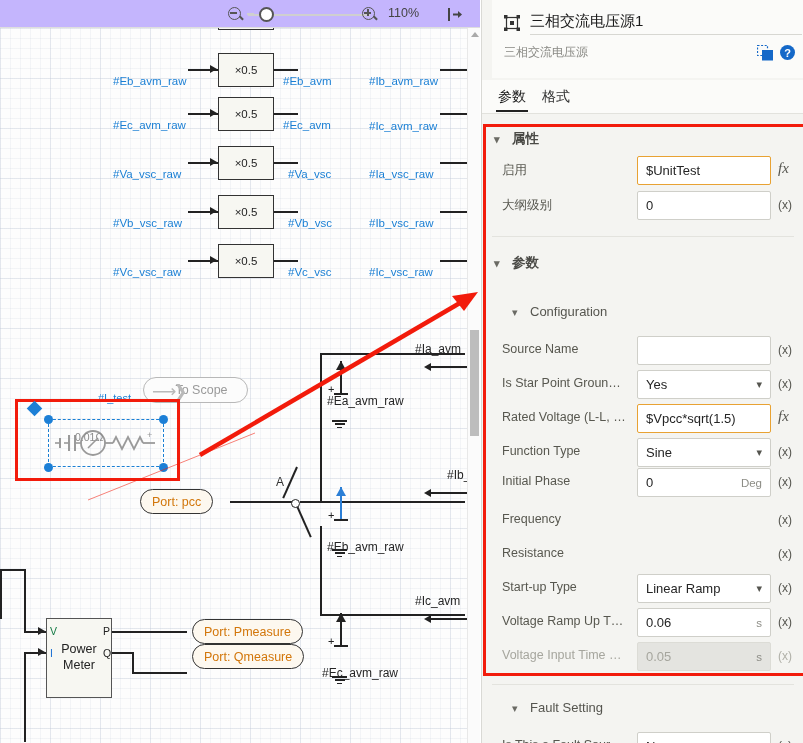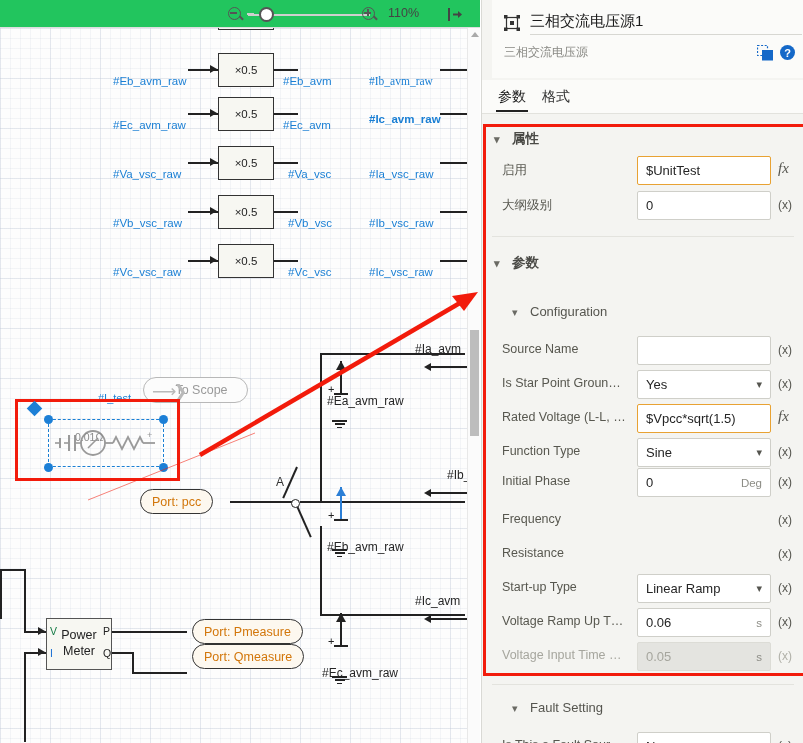--- a/index.html
+++ b/index.html
@@ -7,21 +7,21 @@
     width: 803px; height: 743px;
     overflow: hidden;
     font-family: "Liberation Sans", sans-serif;
     background: #ffffff;
   }
   #root { position: relative; width: 803px; height: 743px; }
 
   
   #toolbar {
     position: absolute; left: 0; top: 0; width: 480px; height: 28px;
-    background: #22c55e; border-bottom: 1px solid #dedede;
+    background: #c4b5fd; border-bottom: 1px solid #dedede;
     display: flex; align-items: center;
   }
   .zoom-out-ic, .zoom-in-ic { position: absolute; }
   .magn { width: 13px; height: 13px; border: 1.6px solid #555; border-radius: 50%; position: relative; }
   .magn::after { content: ""; position: absolute; width: 5px; height: 1.6px; background: #555;
     right: -4px; bottom: 0px; transform: rotate(45deg); }
   .magn .h { position: absolute; width: 7px; height: 1.6px; background: #555; left: 1px; top: 4.2px; }
   .magn .v { position: absolute; width: 1.6px; height: 7px; background: #555; left: 4.2px; top: 1px; }
   #slider-track { position: absolute; left: 248px; top: 14px; width: 122px; height: 1.5px; background: #cfcfcf; }
   #slider-knob { position: absolute; left: 259px; top: 7px; width: 15px; height: 15px;
@@ -101,21 +101,21 @@
   }
   .handle { position: absolute; width: 9px; height: 9px; background: #1c7fd6;
     border-radius: 50%; }
   #handle-diamond { position: absolute; left: 29px; top: 375px; width: 11px; height: 11px;
     background: #1c7fd6; transform: rotate(45deg); }
   #src-sym { position: absolute; left: 55px; top: 400px; width: 105px; height: 30px; }
   #res-label { position: absolute; left: 75px; top: 403px; font-size: 10.5px; color: #8a8a8a; }
   #i-test { position: absolute; left: 98px; top: 364px; font-size: 11px; color: #1a7fd4; }
 
   #power-meter {
-    position: absolute; left: 46px; top: 590px; width: 66px; height: 52px;
+    position: absolute; left: 46px; top: 590px; width: 66px; height: 80px;
     background: #f7f7f2; border: 1.6px solid #555;
     display: flex; align-items: center; justify-content: center;
     font-size: 12.5px; color: #222; line-height: 1.25; text-align: center;
   }
   .pm-pin { position: absolute; font-size: 10.5px; color: #222; }
   .pm-pin.v { color: #137a44; }
   .pm-pin.i { color: #1a6fd4; }
 
   #node-a { position: absolute; left: 291px; top: 471px; width: 9px; height: 9px;
     border: 1.7px solid #222; border-radius: 50%; background: #fff; }
@@ -218,30 +218,30 @@
 
     <div class="sig" style="left:202px;top:-5px;"></div>
     <div style="position:absolute;left:218px;top:-14px;width:56px;height:16px;background:#f7f7f2;border:1.8px solid #333;"></div>
 
     <div class="sig" style="left:113px;top:47px;">#Eb_avm_raw</div>
     <div class="wire wh" style="left:188px;top:41px;width:30px;"></div>
     <div class="arrowhead-r" style="left:210px;top:37px;"></div>
     <div class="gain" style="left:218px;top:25px;">×0.5</div>
     <div class="wire wh" style="left:274px;top:41px;width:24px;"></div>
     <div class="sig" style="left:283px;top:47px;">#Eb_avm</div>
-    <div class="sig" style="left:369px;top:47px;font-family:Liberation Serif, serif;">#Ib_avm_raw</div>
+    <div class="sig" style="left:369px;top:47px;">#Ib_avm_raw</div>
     <div class="wire wh" style="left:440px;top:41px;width:38px;"></div>
 
     <div class="sig" style="left:113px;top:91px;">#Ec_avm_raw</div>
     <div class="wire wh" style="left:188px;top:85px;width:30px;"></div>
     <div class="arrowhead-r" style="left:210px;top:81px;"></div>
     <div class="gain" style="left:218px;top:69px;">×0.5</div>
     <div class="wire wh" style="left:274px;top:85px;width:24px;"></div>
     <div class="sig" style="left:283px;top:91px;">#Ec_avm</div>
-    <div class="sig" style="left:369px;top:85px;font-weight:bold;">#Ic_avm_raw</div>
+    <div class="sig" style="left:369px;top:92px;">#Ic_avm_raw</div>
     <div class="wire wh" style="left:440px;top:85px;width:38px;"></div>
 
     <div class="sig" style="left:113px;top:140px;">#Va_vsc_raw</div>
     <div class="wire wh" style="left:188px;top:134px;width:30px;"></div>
     <div class="arrowhead-r" style="left:210px;top:130px;"></div>
     <div class="gain" style="left:218px;top:118px;">×0.5</div>
     <div class="wire wh" style="left:274px;top:134px;width:24px;"></div>
     <div class="sig" style="left:288px;top:140px;">#Va_vsc</div>
     <div class="sig" style="left:369px;top:140px;">#Ia_vsc_raw</div>
     <div class="wire wh" style="left:440px;top:134px;width:38px;"></div>

